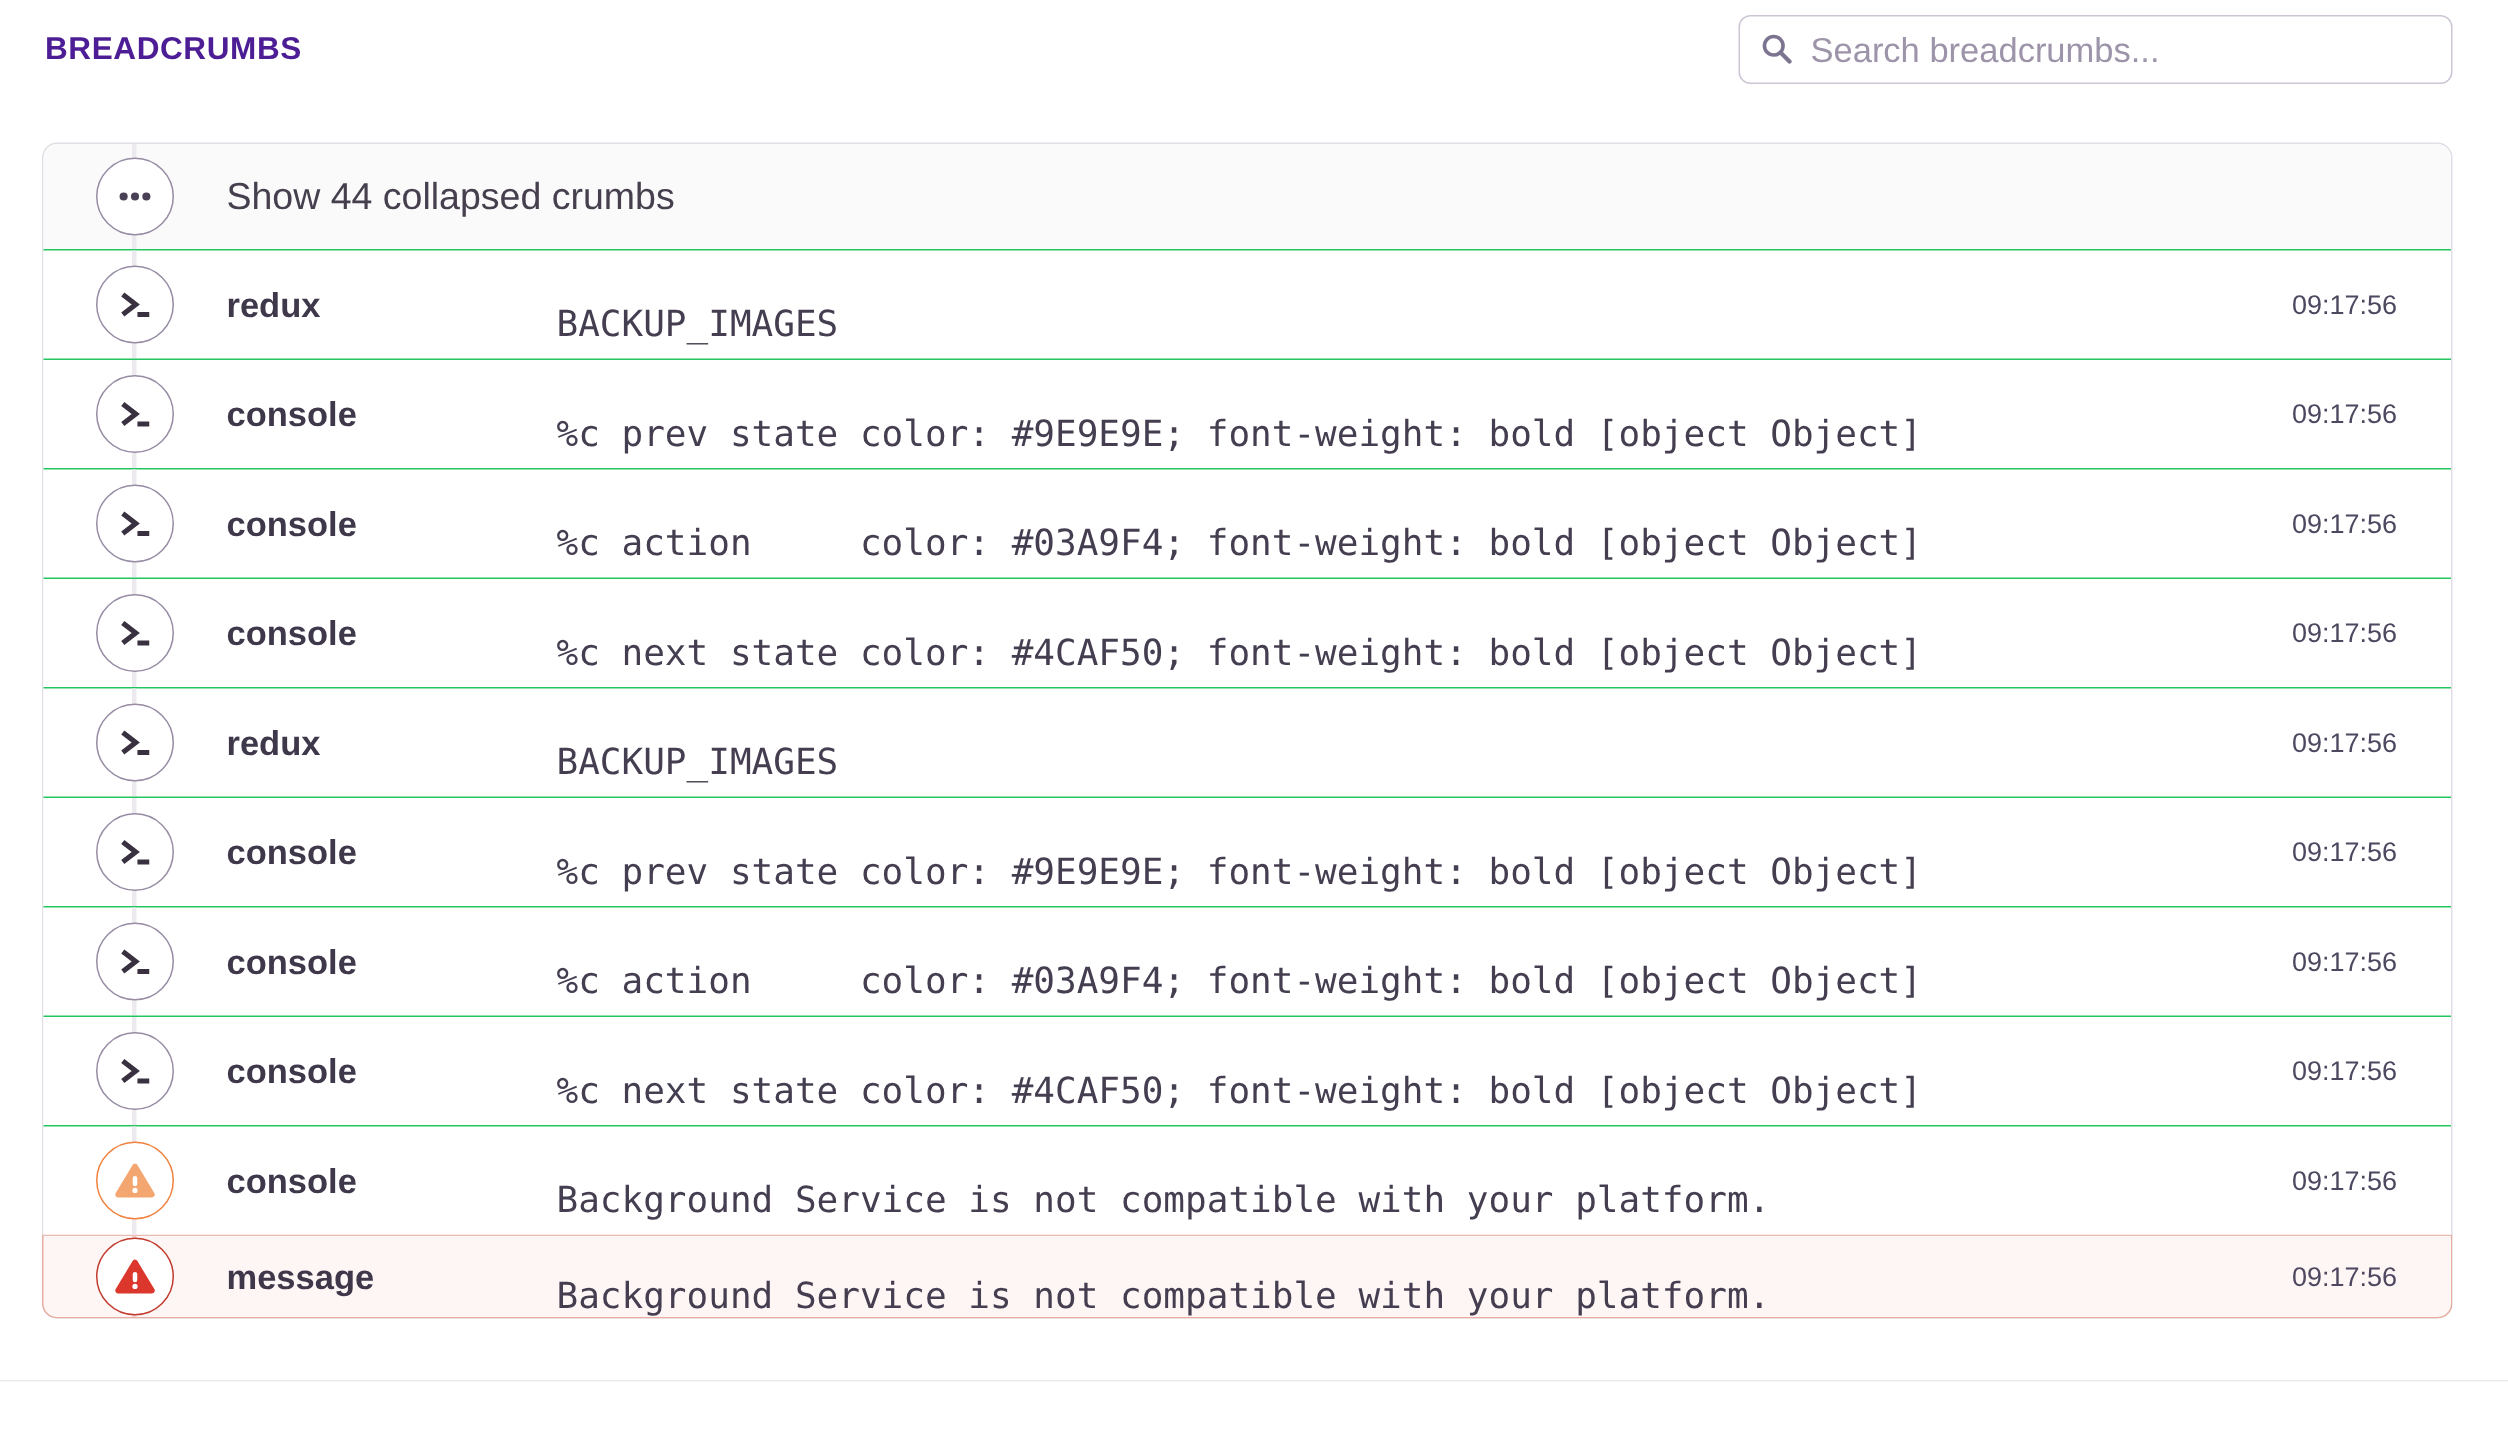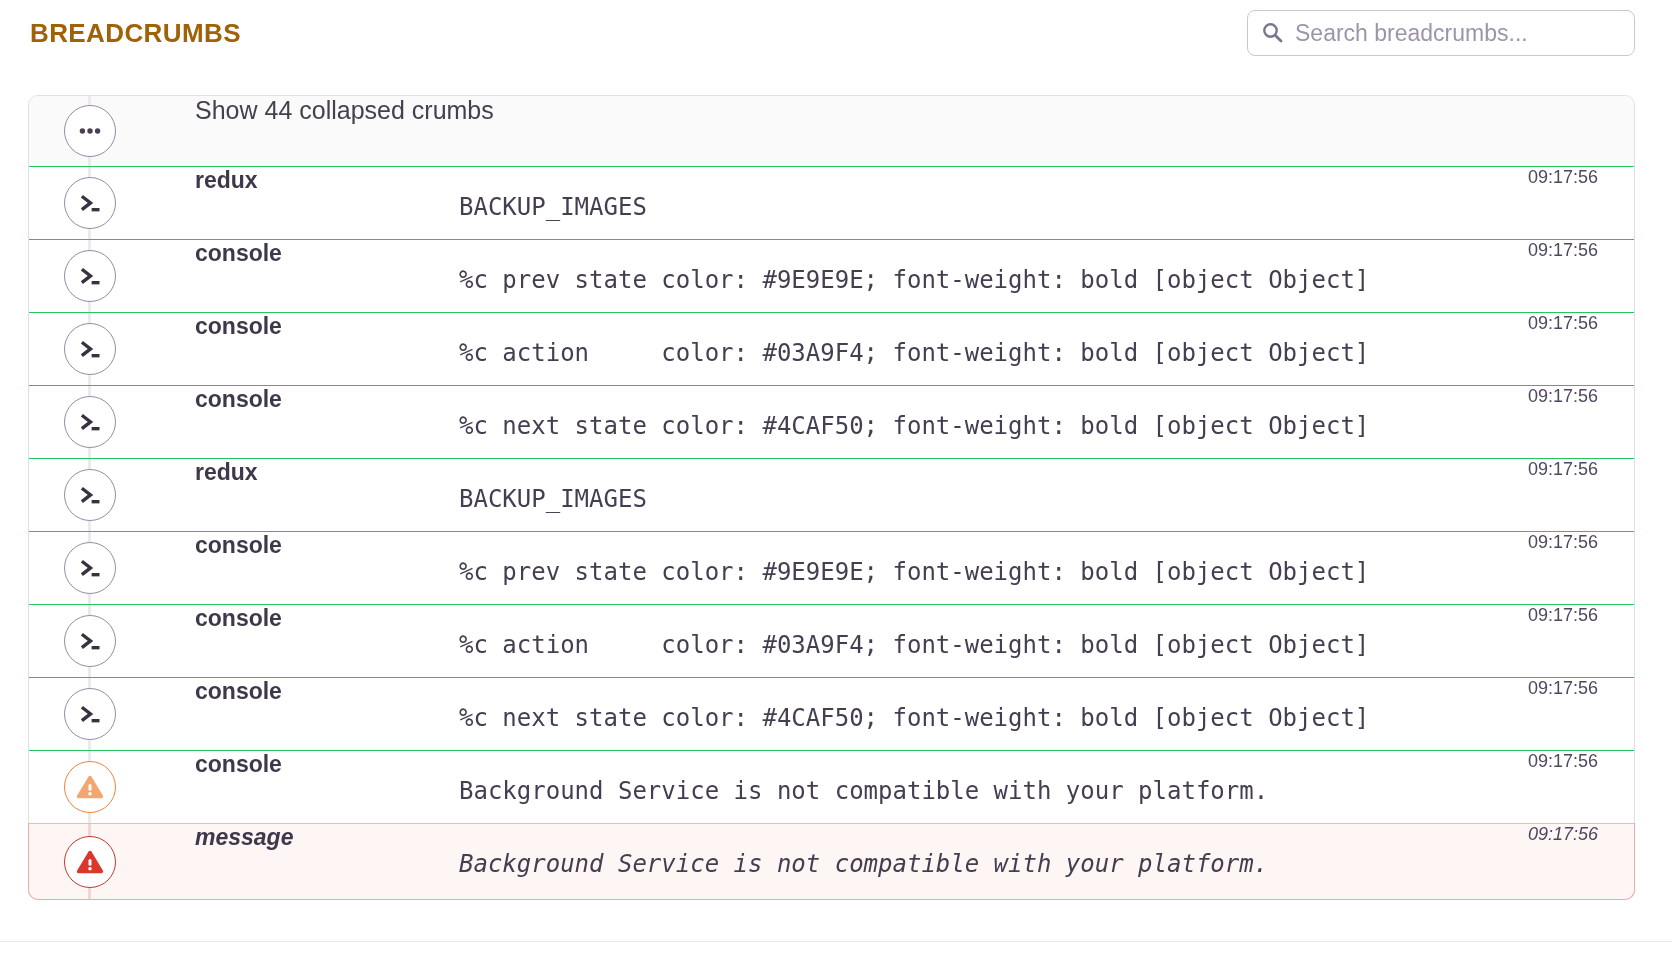--- a/index.html
+++ b/index.html
@@ -1,33 +1,33 @@
 <!DOCTYPE html>
 <html><head>
 <meta charset="utf-8">
 <style>
   * { margin:0; padding:0; box-sizing:border-box; }
   html,body { width:1672px; height:964px; background:#ffffff; overflow:hidden;
               font-family:"Liberation Sans", sans-serif; }
 
   .topbar { display:flex; justify-content:space-between; align-items:center;
             padding:8px 37px 0 30px; height:58px; }
-  .page-title { font-size:26px; font-weight:700; letter-spacing:.4px; color:#a16207; }
-
-  .search-box { width:388px; height:46px; border:1.5px solid #cdc5d6; border-radius:8px;
+  .page-title { font-size:21px; font-weight:700; letter-spacing:.4px; color:#4c1d95; }
+
+  .search-box { width:476px; height:46px; border:1.5px solid #cdc5d6; border-radius:8px;
                 display:flex; align-items:center; padding:0 13px; gap:10px; background:#fff; }
   .search-box svg { flex:none; }
   .search-input { border:none; outline:none; width:100%; font-size:23px; color:#453e51;
                   font-family:"Liberation Sans", sans-serif; background:transparent; }
   .search-input::placeholder { color:#9d94aa; }
 
   .panel { margin:37px 0 0 28px; width:1607px; border:1px solid #e2dee6; border-radius:10px;
            background:#fff; }
 
-  .row { display:flex; align-items:flex-start; position:relative;gap:44px; }
+  .row { display:flex; align-items:center; position:relative; }
   .collapsed-row { height:70px; background:#fafafa; border-radius:10px 10px 0 0; cursor:pointer; }
   .crumb-row { height:73px; border-top:1px solid #22c55e; background:#fff; }
 
   .icon-col { width:122px; align-self:stretch; position:relative; flex:none; }
   .timeline { position:absolute; left:59px; top:0; bottom:0; width:3px; background:#eceaef; }
   .icon-circle { position:absolute; left:35px; top:50%; transform:translateY(-50%);
                  width:52px; height:52px; border-radius:50%; background:#fff;
                  border:1.5px solid #978ca4; display:flex; align-items:center; justify-content:center;
                  z-index:2; }
 
@@ -40,21 +40,21 @@
 
   .collapsed-label { font-size:25px; color:#46404e; }
 
   .crumb-category { width:220px; flex:none; font-size:23px; font-weight:700; color:#3f384b; }
   .crumb-message  { flex:1; font-family:"DejaVu Sans Mono", monospace; font-size:24px;
                     color:#453e51; white-space:pre; overflow:hidden;margin-top:26px; }
   .crumb-time     { width:200px; flex:none; text-align:right; padding-right:36px;
                     font-size:18px; color:#4e4760; }
 
   .level-error { background:#fdf6f4; border:1px solid #e6aea2; border-top-color:#eabdb2;
-                 margin:0 -1px -1px -1px; border-radius:0 0 10px 10px; height:77px;font-style:italic; }
+                 margin:0 -1px -1px -1px; border-radius:0 0 10px 10px; height:56px; }
   .level-error .timeline { background:#f3d6cf; }
 
   .footer-divider { margin-top:41px; height:1px; background:#ebe9ee; width:1672px; }
 </style>
 </head>
 <body>
 
 <div class="topbar">
   <div class="page-title">BREADCRUMBS</div>
   <div class="search-box">

